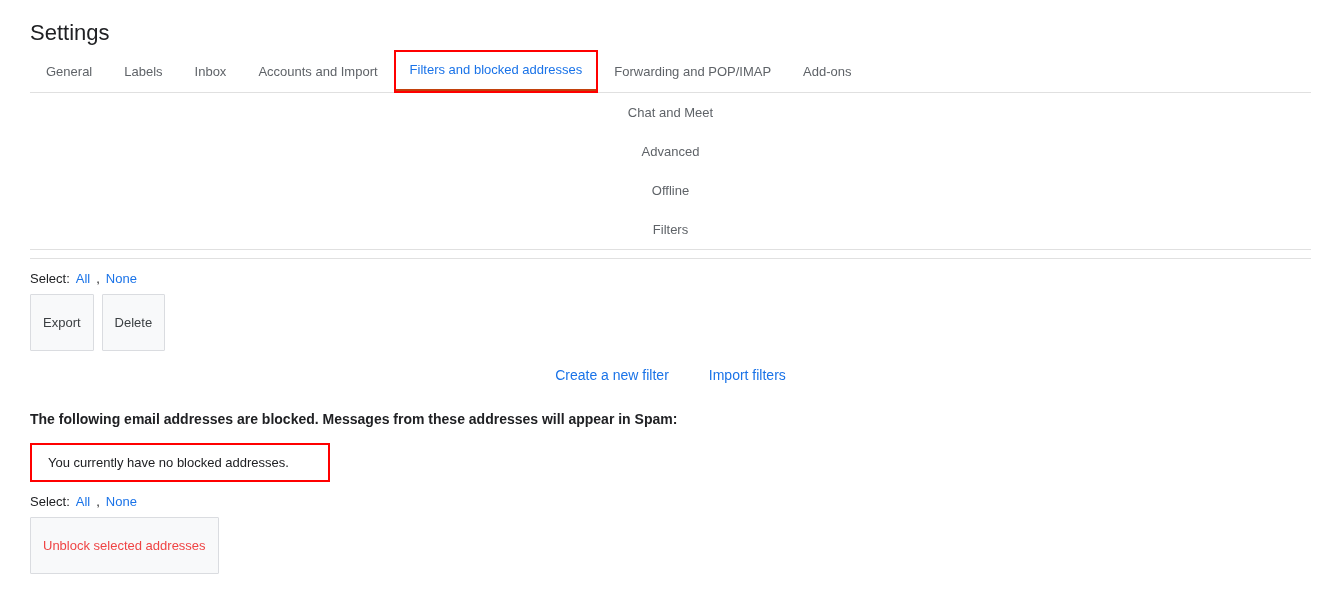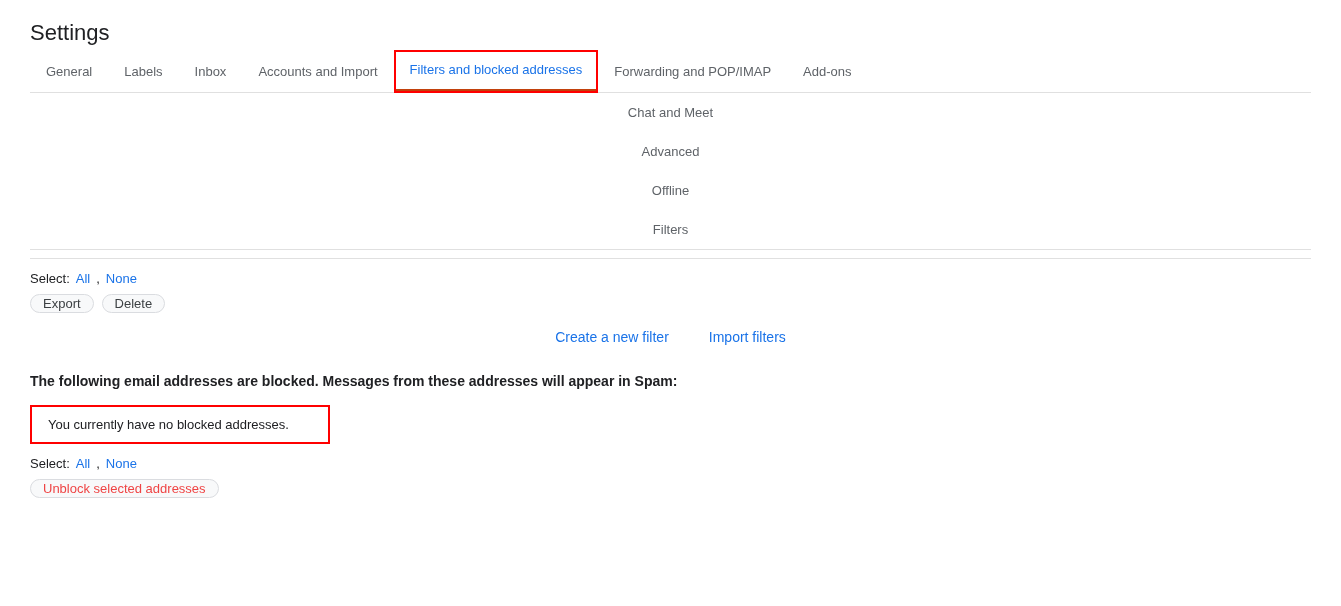--- a/index.html
+++ b/index.html
@@ -64,23 +64,23 @@
       gap: 6px;
       margin-bottom: 8px;
       font-size: 13px;
       color: #202124;
     }
     .select-row a {
       color: #1a73e8;
       text-decoration: none;
     }
     .btn {
-      padding: 1px 12px;
+      padding: 20px 12px;
       border: 1px solid #dadce0;
-      border-radius: 11px;
+      border-radius: 1px;
       background: #f8f9fa;
       color: #3c4043;
       font-size: 13px;
       cursor: pointer;
     }
     .btn:disabled, .btn.disabled {
       color: #ef4444;
       cursor: default;
     }
     .btn-row {

